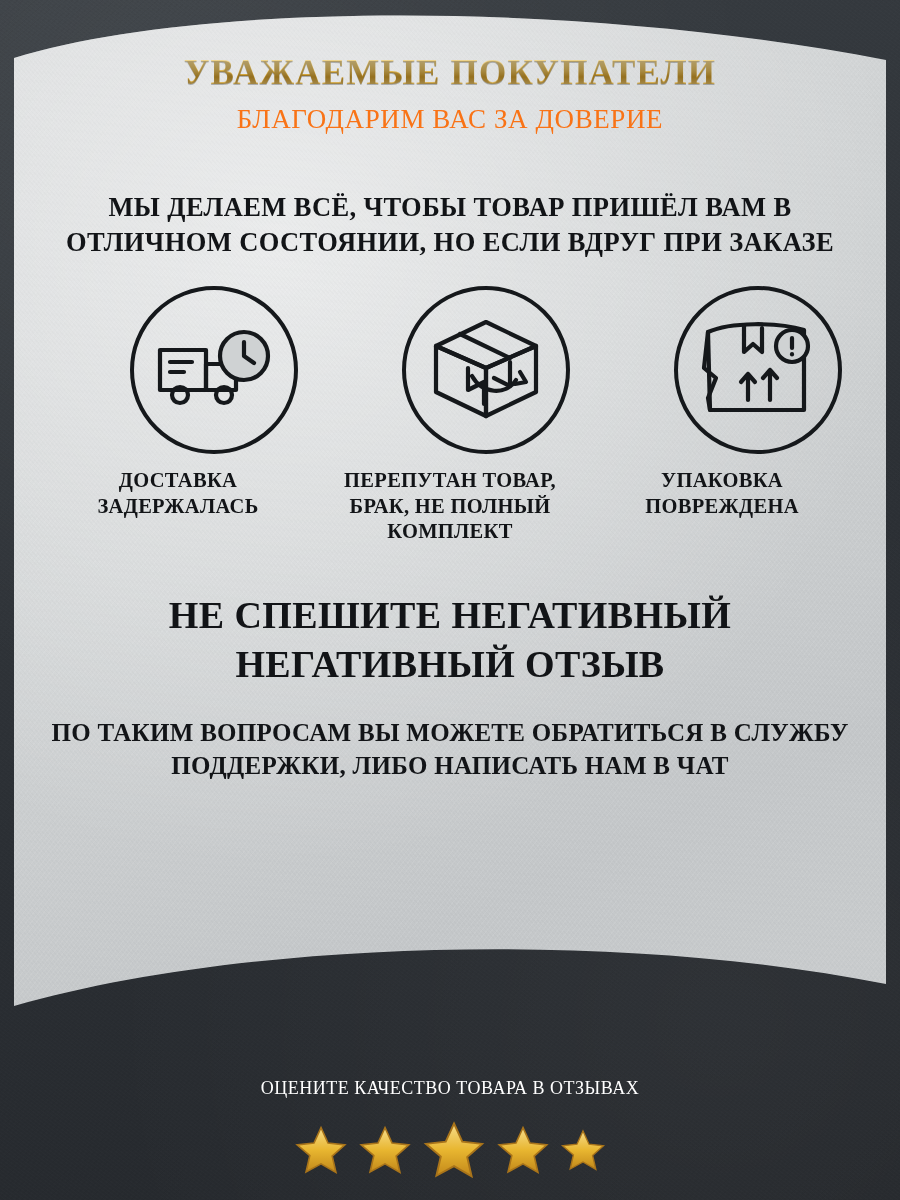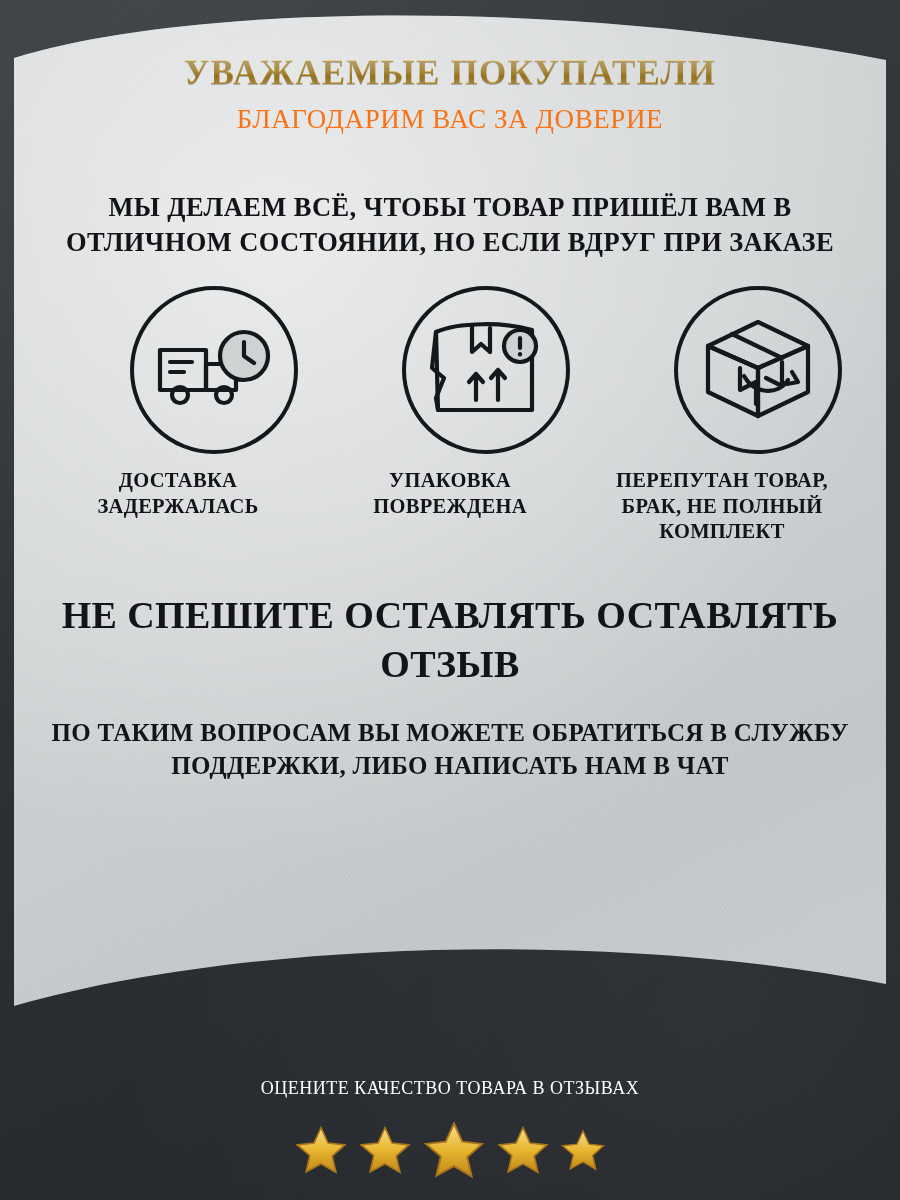--- a/index.html
+++ b/index.html
@@ -196,57 +196,57 @@
           <path d="M6 26h46v40H6z"></path>
           <path d="M52 40h18l12 13v13H52z"></path>
           <circle cx="26" cy="71" r="8"></circle>
           <circle cx="70" cy="71" r="8"></circle>
           <path d="M16 38h22M16 48h14"></path>
           <circle cx="90" cy="32" r="24" fill="#cfd2d3"></circle>
           <path d="M90 18v14l10 7"></path>
         </svg>
       </div>
       <div class="icon-caption">ДОСТАВКА ЗАДЕРЖАЛАСЬ</div>
+    </div>
+
+    <div class="icon-block">
+      <div class="icon-circle">
+        <svg width="124" height="112" viewBox="0 0 124 112" fill="none" stroke="#15181b" stroke-width="4.2" stroke-linecap="round" stroke-linejoin="round">
+          <path d="M12 32 62 8l50 24-50 22z"></path>
+          <path d="M12 32v46l50 24V54z"></path>
+          <path d="M112 32v46L62 102V54z"></path>
+          <path d="M36 20l50 24"></path>
+          <path d="M44 54v22l16-8 0 22"></path>
+          <path d="M86 48v24l-16-8"></path>
+          <path d="M48 62c10 18 34 20 44 4" stroke-width="4.2"></path>
+          <path d="M96 58l6 10-11 2"></path>
+        </svg>
+      </div>
+      <div class="icon-caption">ПЕРЕПУТАН ТОВАР, БРАК, НЕ ПОЛНЫЙ КОМПЛЕКТ</div>
     </div>
 
     <div class="icon-block">
       <div class="icon-circle">
         <svg width="116" height="108" viewBox="0 0 116 108" fill="none" stroke="#15181b" stroke-width="4.2" stroke-linecap="round" stroke-linejoin="round">
           <path d="M8 16 C30 6, 78 6, 104 14 L104 94 L10 94 Z"></path>
           <path d="M8 16 L4 52 L16 62 L8 82 L10 94"></path>
           <path d="M44 10v26l9-8 9 8V12"></path>
           <path d="M48 84V58M48 58l-7 8M48 58l7 8"></path>
           <path d="M70 84V54M70 54l-7 8M70 54l7 8"></path>
           <circle cx="92" cy="30" r="16" fill="#cfd2d3"></circle>
           <path d="M92 22v10"></path>
           <path d="M92 38v.5"></path>
         </svg>
       </div>
       <div class="icon-caption">УПАКОВКА ПОВРЕЖДЕНА</div>
     </div>
 
-    <div class="icon-block">
-      <div class="icon-circle">
-        <svg width="124" height="112" viewBox="0 0 124 112" fill="none" stroke="#15181b" stroke-width="4.2" stroke-linecap="round" stroke-linejoin="round">
-          <path d="M12 32 62 8l50 24-50 22z"></path>
-          <path d="M12 32v46l50 24V54z"></path>
-          <path d="M112 32v46L62 102V54z"></path>
-          <path d="M36 20l50 24"></path>
-          <path d="M44 54v22l16-8 0 22"></path>
-          <path d="M86 48v24l-16-8"></path>
-          <path d="M48 62c10 18 34 20 44 4" stroke-width="4.2"></path>
-          <path d="M96 58l6 10-11 2"></path>
-        </svg>
-      </div>
-      <div class="icon-caption">ПЕРЕПУТАН ТОВАР, БРАК, НЕ ПОЛНЫЙ КОМПЛЕКТ</div>
-    </div>
-
   </div>
 
-  <div class="headline">НЕ СПЕШИТЕ ОСТАВЛЯТЬ ОСТАВЛЯТЬ ОТЗЫВ</div>
+  <div class="headline">НЕ СПЕШИТЕ НЕГАТИВНЫЙ НЕГАТИВНЫЙ ОТЗЫВ</div>
   <div class="body-text">ПО ТАКИМ ВОПРОСАМ ВЫ МОЖЕТЕ ОБРАТИТЬСЯ В СЛУЖБУ ПОДДЕРЖКИ, ЛИБО НАПИСАТЬ НАМ В ЧАТ</div>
 
 </div>
 
 <div class="footer">
   <div class="footer-text">ОЦЕНИТЕ КАЧЕСТВО ТОВАРА В ОТЗЫВАХ</div>
   <div class="stars">
     <svg class="star" width="56" height="56" viewBox="0 0 24 24">
       <defs>
         <linearGradient id="g1" x1="0" y1="0" x2="0" y2="1">

